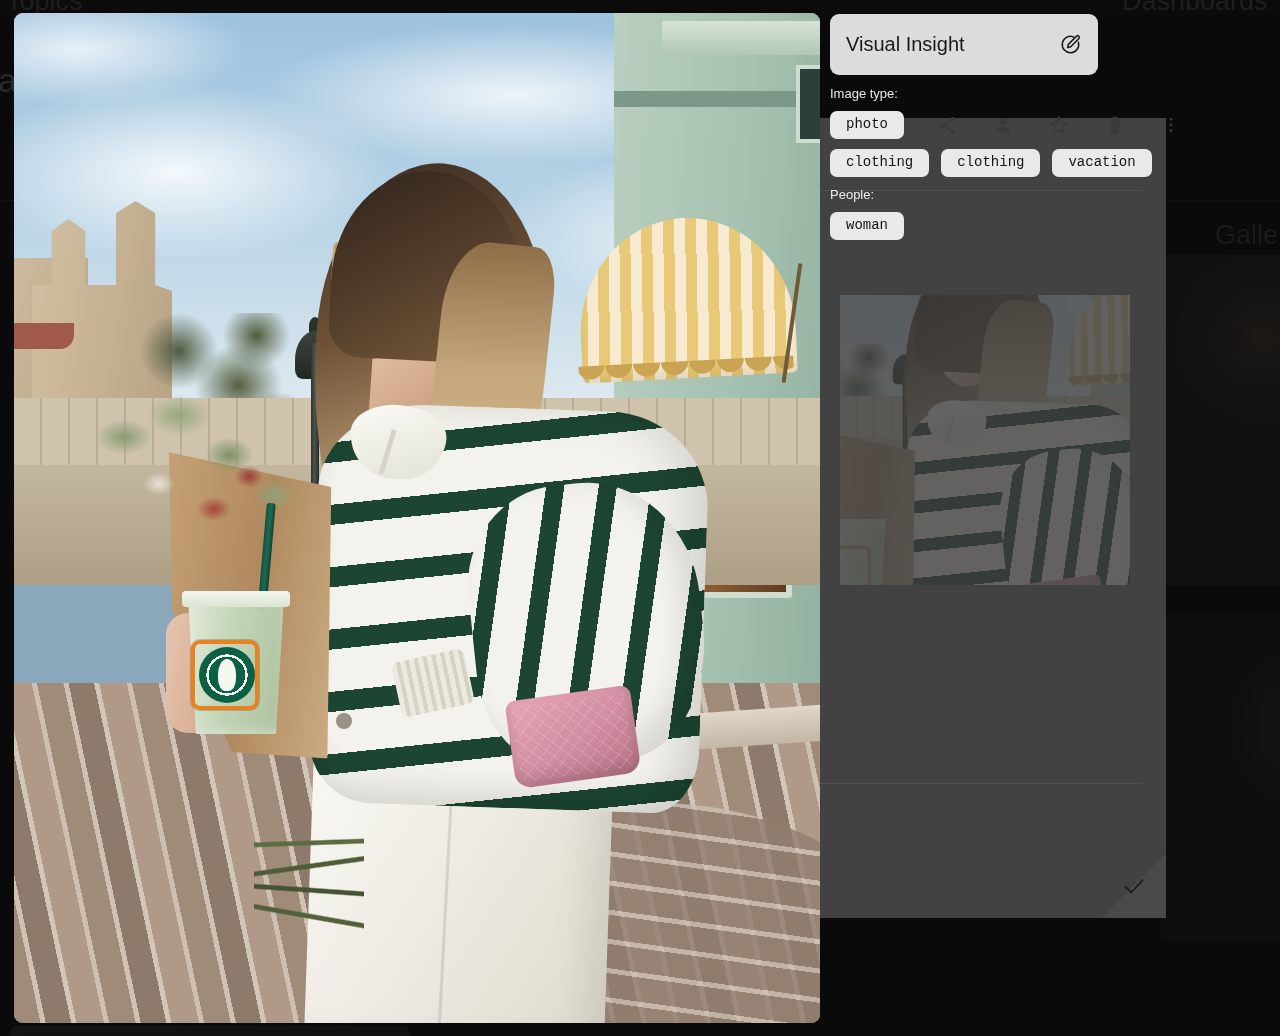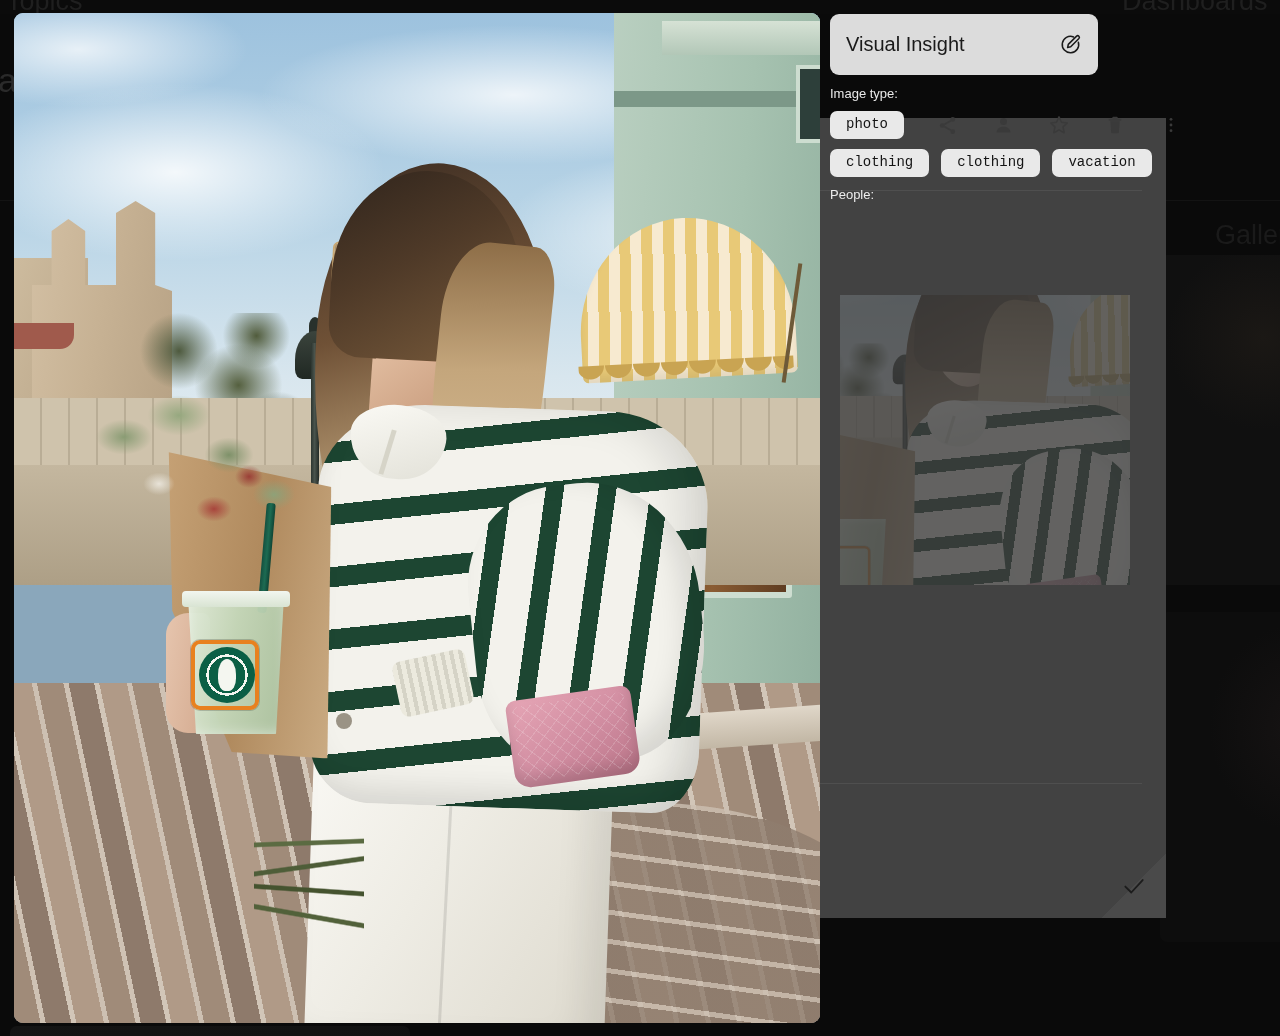--- a/index.html
+++ b/index.html
@@ -820,16 +820,19 @@
         <span class="tag">clothing</span>
         <span class="tag">vacation</span>
       </div>
     </div>
 
     <div class="sec">
     </div>
 
     <div class="sec">
       <div class="sec-label on-dark">People:</div>
+      <div class="tag-row">
+        <span class="tag">woman</span>
+      </div>
     </div>
 
   </div>
 </div>
 
 </body></html>

